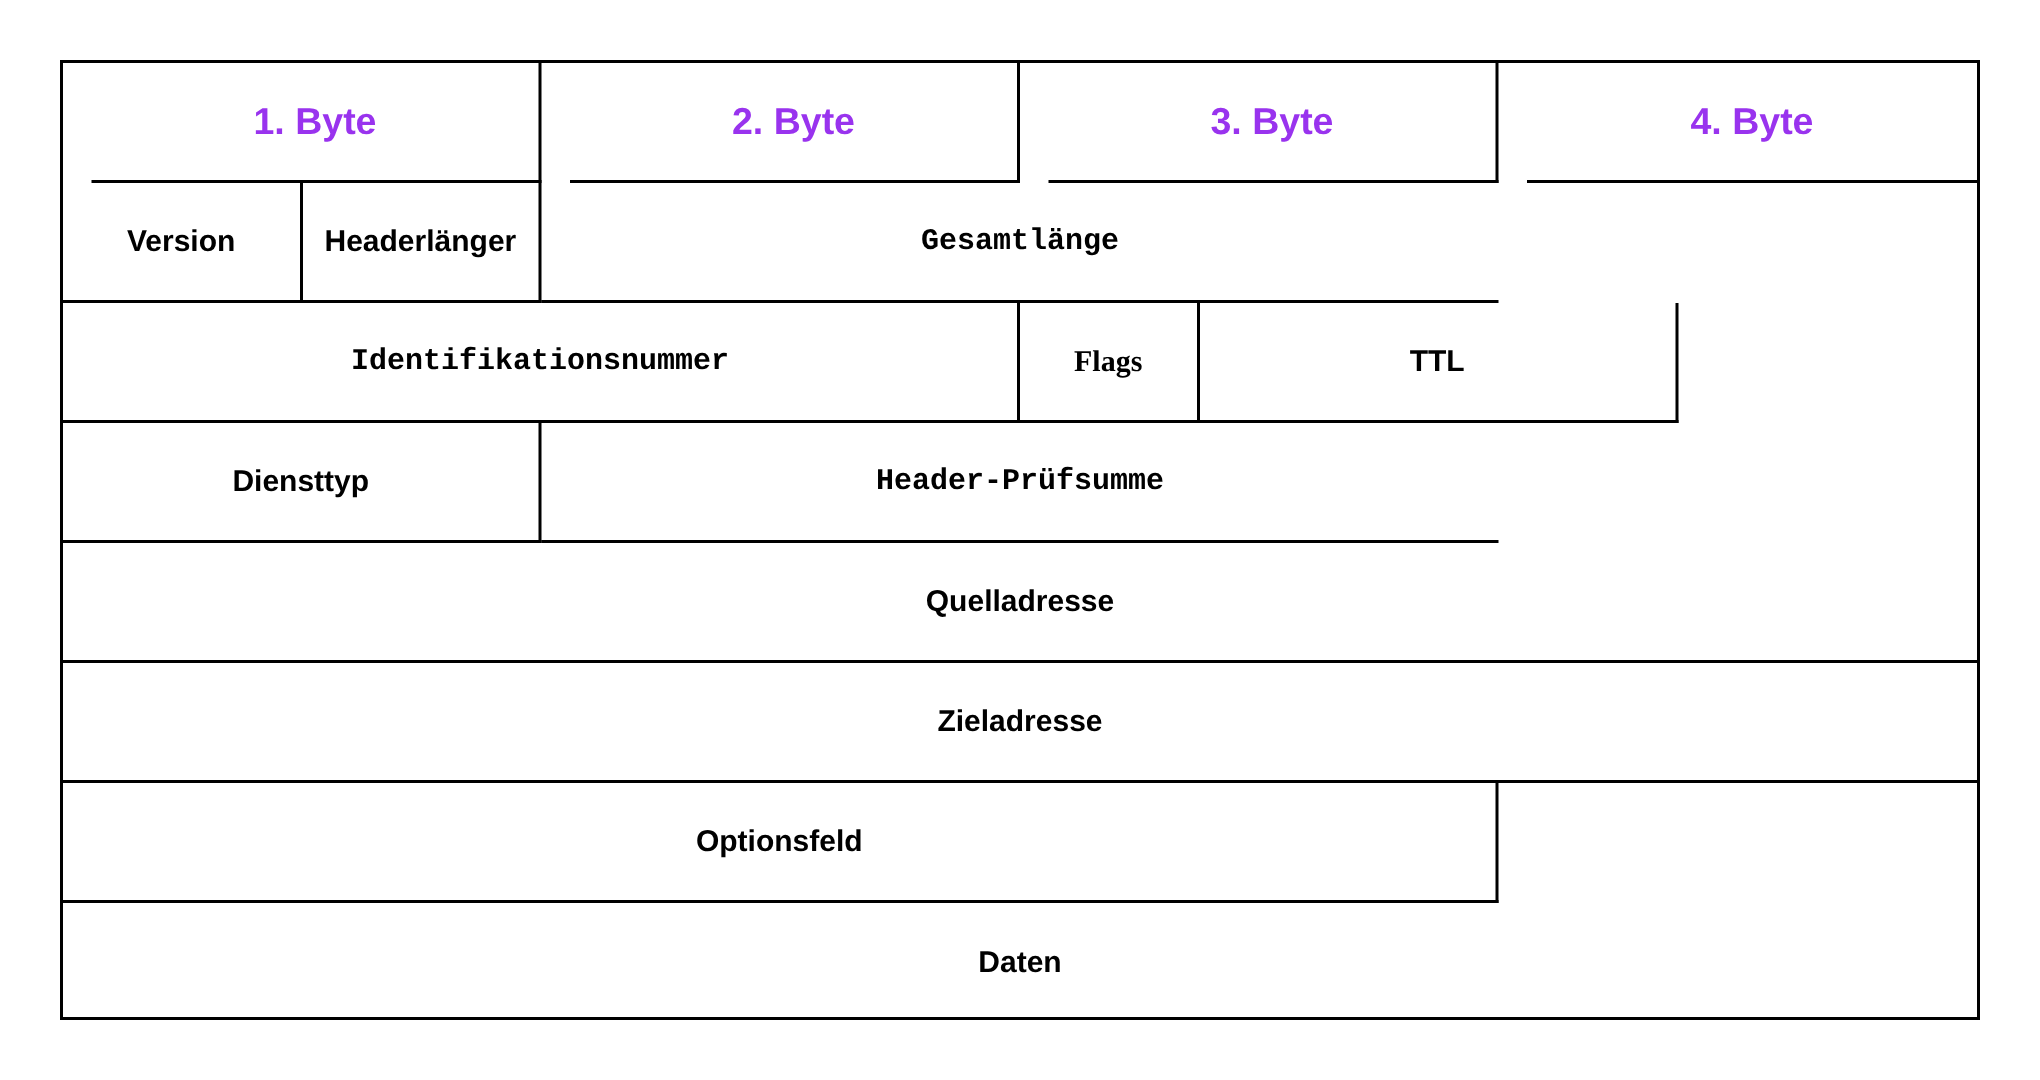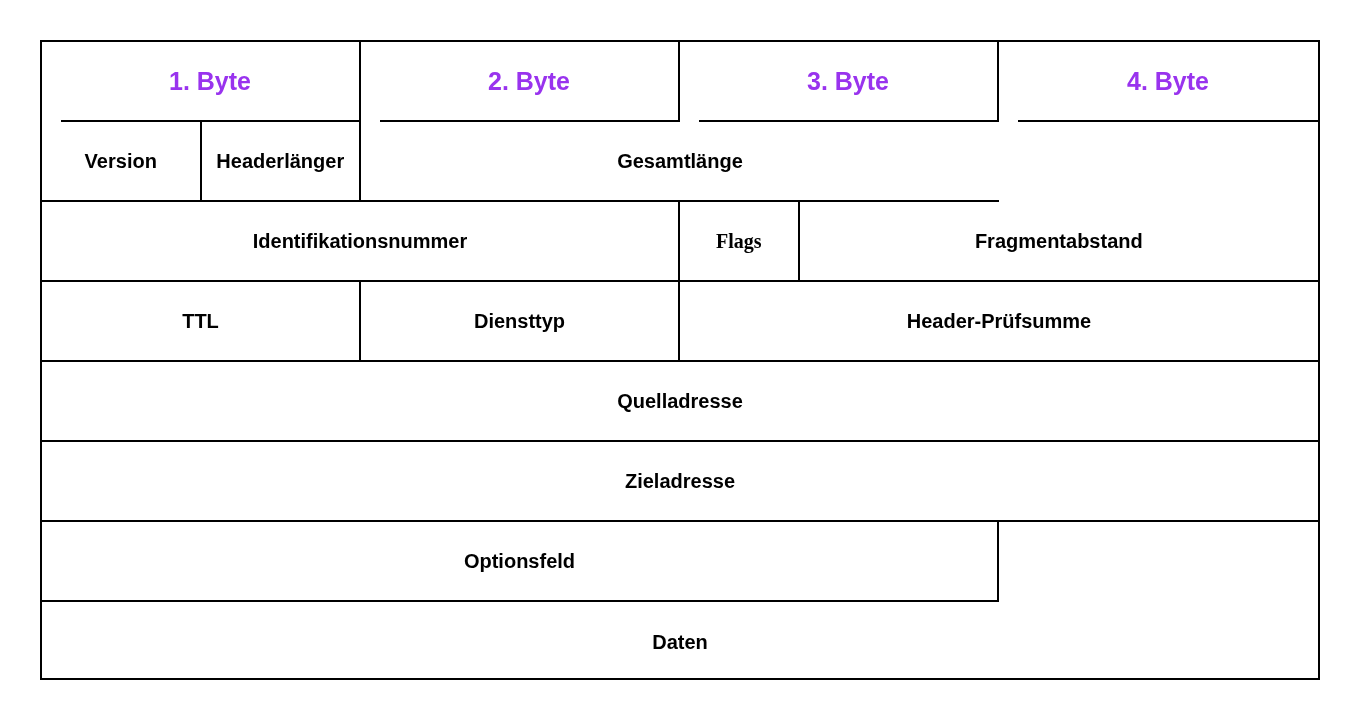--- a/index.html
+++ b/index.html
@@ -46,42 +46,41 @@
   .cell.bend { border-bottom: none; }
   .cell.byte-header {
     font-size: 25px;
     color: #9933EE;
     margin-left: 19px;
   }
   .span-3  { grid-column: span 3; font-family: Liberation Serif, serif; }
   .span-4  { grid-column: span 4; }
   .span-8  { grid-column: span 8; }
   .span-13 { grid-column: span 13; }
-  .span-16 { grid-column: span 16; }
+  .span-16 { grid-column: span 16; font-family: Liberation Mono, monospace; }
   .span-24 { grid-column: span 24; }
   .span-32 { grid-column: span 32; }
 </style>
 </head>
 <body>
 
 <div class="canvas">
   <div class="packet-table">
 
     <div class="cell byte-header span-8">1. Byte</div>
     <div class="cell byte-header span-8">2. Byte</div>
     <div class="cell byte-header span-8">3. Byte</div>
     <div class="cell byte-header span-8 rend">4. Byte</div>
 
     <div class="cell span-4">Version</div>
     <div class="cell span-4">Headerlänger</div>
     <div class="cell span-16 rend">Gesamtlänge</div>
 
     <div class="cell span-16">Identifikationsnummer</div>
     <div class="cell span-3">Flags</div>
-    <div class="cell span-13 rend">Fragmentabstand</div>
 
     <div class="cell span-8">TTL</div>
     <div class="cell span-8">Diensttyp</div>
     <div class="cell span-16 rend">Header-Prüfsumme</div>
 
     <div class="cell span-32 rend">Quelladresse</div>
 
     <div class="cell span-32 rend">Zieladresse</div>
 
     <div class="cell span-24">Optionsfeld</div>

